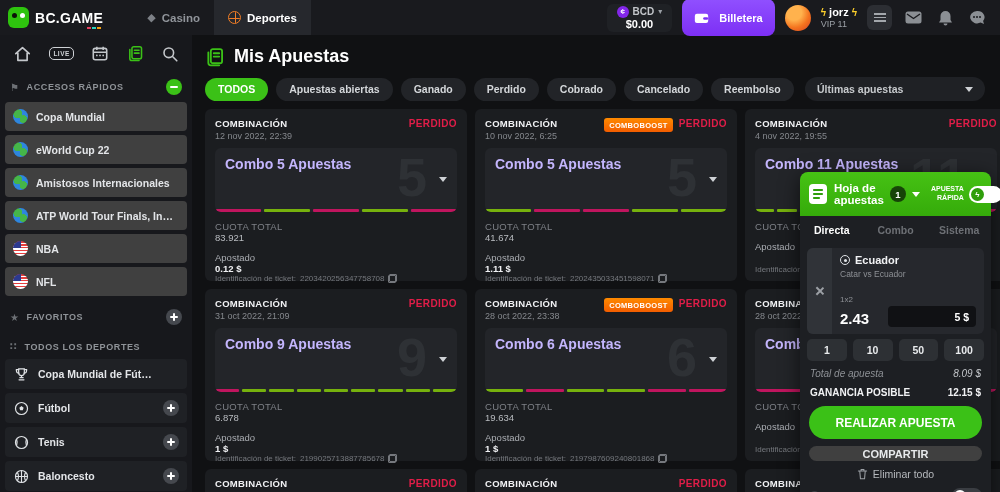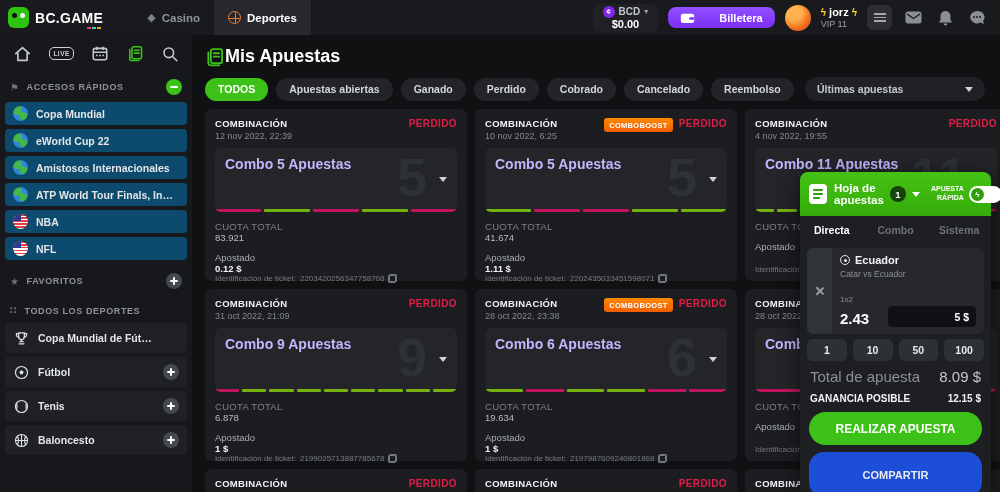--- a/index.html
+++ b/index.html
@@ -23,21 +23,21 @@
   .nav-basketball { width:13px; height:13px; border-radius:50%; border:1.5px solid #f07d26; position:relative; overflow:hidden; }
   .nav-basketball::before { content:""; position:absolute; left:50%; top:-2px; bottom:-2px; width:1.5px; background:#f07d26; }
   .nav-basketball::after { content:""; position:absolute; top:50%; left:-2px; right:-2px; height:1.5px; background:#f07d26; }
   .topbar-right { margin-left:auto; display:flex; align-items:center; gap:10px; padding-right:12px; }
   .currency { display:flex; flex-direction:column; align-items:center; background:#1f2125; border-radius:6px; padding:2px 10px; cursor:pointer; }
   .currency-row { display:flex; align-items:center; gap:4px; }
   .coin { width:12px; height:12px; border-radius:50%; background:#8326e9; color:#fff; font-size:8px; font-weight:bold; display:flex; align-items:center; justify-content:center; }
   .currency-code { font-size:10px; font-weight:bold; color:#c3c6ca; }
   .caret-glyph { font-size:8px; color:#9ba0a6; }
   .currency-balance { font-size:11px; font-weight:bold; color:#fff; }
-  .wallet-btn { display:flex; align-items:center; gap:24px; height:21px; padding:0 12px; border-radius:8px;
+  .wallet-btn { display:flex; align-items:center; gap:10px; height:37px; padding:0 12px; border-radius:8px;
     background:linear-gradient(180deg,#9050ff,#7d2ff5); color:#fff; font-size:11px; font-weight:bold; cursor:pointer; }
   .avatar { width:26px; height:26px; border-radius:50%; background:radial-gradient(circle at 35% 30%,#ffb24d 0 30%,#f4741f 60%,#d43f22); }
   .user-block { display:flex; flex-direction:column; line-height:1.2; }
   .user-name { font-size:11px; font-weight:bold; color:#fff; }
   .bolt { color:#ffd12b; font-size:10px; font-weight:bold; }
   .user-vip { font-size:9px; color:#9ba0a6; }
   .menu-box { width:25px; height:25px; border-radius:6px; background:#2c2e33; display:flex; align-items:center; justify-content:center; cursor:pointer; }
   .menu-lines { width:12px; height:9px; background:repeating-linear-gradient(#a3a7ac 0 1.5px,transparent 1.5px 3.75px); }
   .top-icon { display:flex; align-items:center; justify-content:center; width:22px; cursor:pointer; }
 
@@ -47,34 +47,34 @@
   .side-iconrow .sicon { cursor:pointer; display:flex; align-items:center; }
   .live-pill { border:1.5px solid #cfd2d6; border-radius:5px; font-size:6.5px; font-weight:bold; color:#cfd2d6; padding:2px 3px; letter-spacing:.5px; }
   .side-section { display:flex; align-items:center; gap:7px; padding:9px 10px 7px; font-size:9px; font-weight:bold; letter-spacing:.6px; color:#8f9398; }
   .side-section .sec-icon { color:#6d7075; font-size:10px; }
   .circle-btn { width:16px; height:16px; border-radius:50%; margin-left:auto; position:relative; cursor:pointer; flex:none; }
   .circle-btn::before { content:""; position:absolute; left:4px; top:7px; width:8px; height:2px; background:#fff; border-radius:1px; }
   .circle-btn.minus { background:#3bc117; }
   .circle-btn.plus  { background:#45484e; visibility:hidden; }
   .circle-btn.plus::after { content:""; position:absolute; left:7px; top:4px; width:2px; height:8px; background:#fff; border-radius:1px; }
   .circle-btn.plus.show { visibility:visible; }
-  .side-item { display:flex; align-items:center; gap:8px; margin:0 5px 4px; padding:0 8px; height:23px; background:#0c4a6e; border-radius:4px; font-size:10.5px; font-weight:bold; color:#e3e5e8; cursor:pointer; }
+  .side-item { display:flex; align-items:center; gap:8px; margin:0 5px 4px; padding:0 8px; height:29px; background:#404040; border-radius:4px; font-size:10.5px; font-weight:bold; color:#e3e5e8; cursor:pointer; }
   .side-item.sport { background:#1f2125; height:30px; }
   .side-label { overflow:hidden; white-space:nowrap; text-overflow:ellipsis; }
   .qicon { width:15px; height:15px; flex:none; }
   .icon-globe { border-radius:50%; background:radial-gradient(circle at 32% 32%,#45b649 0 30%,transparent 31%),radial-gradient(circle at 70% 68%,#45b649 0 26%,transparent 27%),#2e86de; }
   .icon-us { border-radius:50%; background:repeating-linear-gradient(#e53e3e 0 1.5px,#fff 1.5px 3px); position:relative; overflow:hidden; }
   .icon-us::before { content:""; position:absolute; left:0; top:0; width:55%; height:45%; background:#2b3a8f; }
   .sport-icon { width:17px; height:17px; flex:none; }
   .sport-icon svg { display:none; width:17px; height:17px; }
   .icon-trophy .svg-trophy, .icon-futbol .svg-futbol, .icon-tenis .svg-tenis, .icon-baloncesto .svg-baloncesto { display:block; }
 
   
   .main { position:absolute; left:192px; top:35px; right:0; bottom:0; background:#101113; }
-  .main-head { display:flex; align-items:center; padding:11px 0 0 13px; }
+  .main-head { display:flex; align-items:center; gap:9px; padding:11px 0 0 13px; }
   .main-title { font-size:18px; font-weight:bold; color:#fff; }
   .filters { display:flex; align-items:center; gap:8px; padding:10px 15px 0 13px; }
   .pill { height:23px; display:flex; align-items:center; padding:0 13px; border-radius:12px; background:#222428; color:#d4d7da; font-size:10.5px; font-weight:bold; cursor:pointer; white-space:nowrap; }
   .pill.active { background:#3bc117; color:#fff; }
   .sort-select { margin-left:auto; width:180px; height:24px; border-radius:12px; background:#1f2125; display:flex; align-items:center; padding:0 12px; font-size:10.5px; font-weight:bold; color:#c7cacd; cursor:pointer; }
   .sort-select .tri { margin-left:auto; }
   .tri { width:0; height:0; border-left:4px solid transparent; border-right:4px solid transparent; border-top:5px solid #cfd2d6; }
 
   .cards { display:grid; grid-template-columns:repeat(3,262px); grid-auto-rows:172px; gap:8px; margin:8px 0 0 13px; }
   .card { background:#1b1d20; border-radius:6px; padding:9px 10px 7px; display:flex; flex-direction:column; }
@@ -126,25 +126,25 @@
   .bs-team { display:flex; align-items:center; gap:5px; font-size:11px; font-weight:bold; color:#f1f2f4; }
   .mini-ball { width:10px; height:10px; border-radius:50%; border:1.3px solid #dfe2e5; position:relative; flex:none; }
   .mini-ball::before { content:""; position:absolute; left:2.5px; top:2.5px; width:3px; height:3px; border-radius:50%; background:#dfe2e5; }
   .bs-match { font-size:8.5px; color:#8d9095; margin:3px 0 16px; }
   .bs-market { font-size:8px; color:#8d9095; }
   .bs-oddrow { display:flex; align-items:flex-end; justify-content:space-between; margin-top:2px; }
   .bs-odds { font-size:15px; font-weight:bold; color:#fff; }
   .bs-stake { width:88px; height:21px; background:#101114; border-radius:4px; display:flex; align-items:center; justify-content:flex-end; padding-right:7px; font-size:10.5px; font-weight:bold; color:#fff; }
   .bs-stakes { display:grid; grid-template-columns:repeat(4,1fr); gap:6px; margin:2px 7px 7px; }
   .stake-btn { height:22px; background:#2d3034; border-radius:5px; display:flex; align-items:center; justify-content:center; font-size:10.5px; font-weight:bold; color:#e8eaec; cursor:pointer; }
-  .bs-total { display:flex; justify-content:space-between; margin:2px 10px 8px; font-size:15px; color:#8d9095; }
+  .bs-total { display:flex; justify-content:space-between; margin:2px 10px 8px; font-size:10px; color:#8d9095;font-style:italic; }
   .bs-total .v { color:#c3c6ca; }
   .bs-win { display:flex; justify-content:space-between; margin:4px 10px 0; font-size:10px; font-weight:bold; color:#f1f2f4; }
   .bs-place { margin:8px 9px 0; height:33px; border-radius:17px; background:#3bc117; display:flex; align-items:center; justify-content:center; font-size:12px; font-weight:bold; color:#fff; cursor:pointer; }
-  .bs-share { margin:7px 9px 0; height:45px; border-radius:15px; background:#1d4ed8; display:flex; align-items:center; justify-content:center; font-size:11px; font-weight:bold; color:#e8eaec; cursor:pointer; }
+  .bs-share { margin:7px 9px 0; height:15px; border-radius:15px; background:#404040; display:flex; align-items:center; justify-content:center; font-size:11px; font-weight:bold; color:#e8eaec; cursor:pointer; }
   .bs-clear { margin-top:7px; display:flex; align-items:center; justify-content:center; gap:5px; font-size:10.5px; color:#b6b9bd; cursor:pointer; }
   .bs-accept { margin:8px 9px 0; display:flex; align-items:center; gap:5px; font-size:9.5px; color:#8d9095; }
   .info-icon { width:11px; height:11px; border-radius:50%; background:#3a3d42; color:#9ca0a5; font-size:7.5px; display:flex; align-items:center; justify-content:center; font-weight:bold; flex:none; }
   .sm-toggle { margin-left:auto; width:30px; height:16px; border-radius:8px; background:#3a3d42; position:relative; cursor:pointer; flex:none; }
   .sm-toggle::before { content:""; position:absolute; left:2px; top:2px; width:12px; height:12px; border-radius:50%; background:#fff; }
 </style>
 </head>
 <body>
 
 <div class="page">

